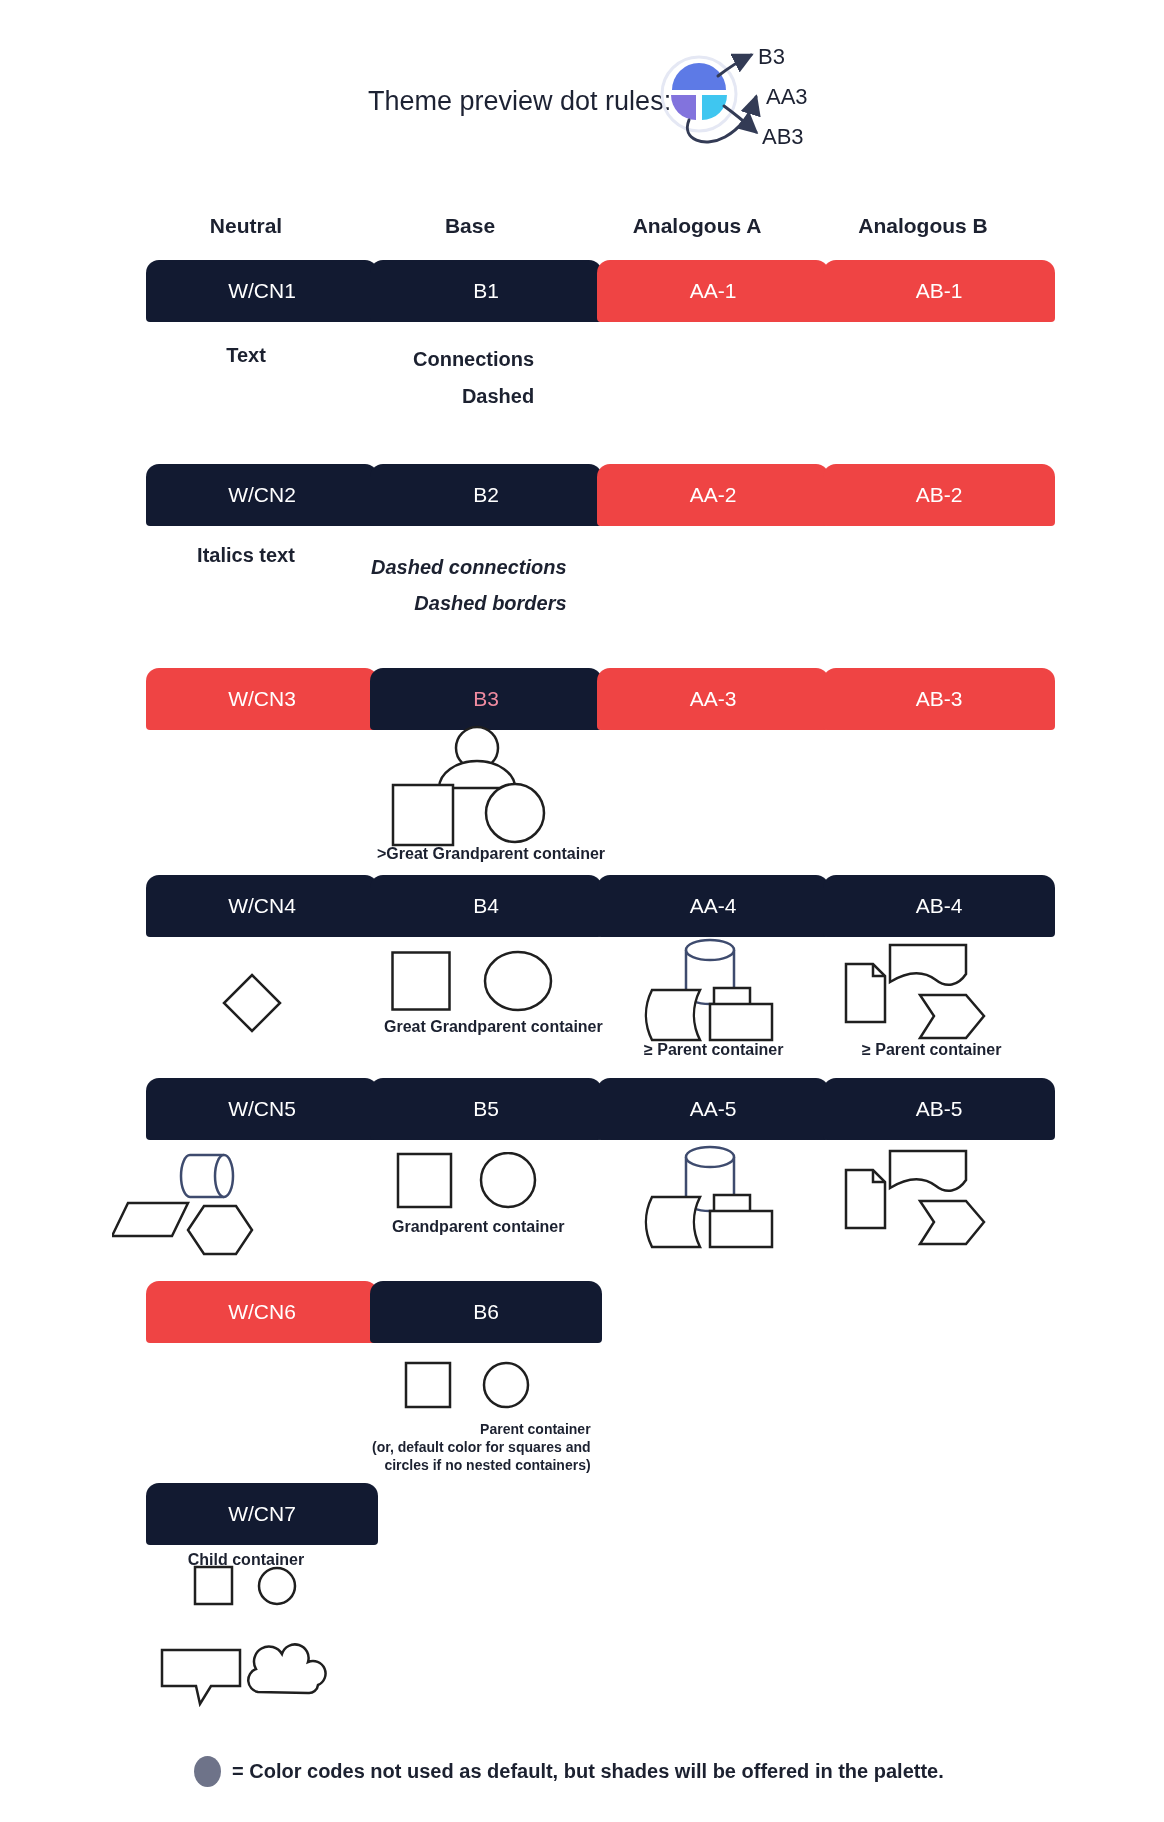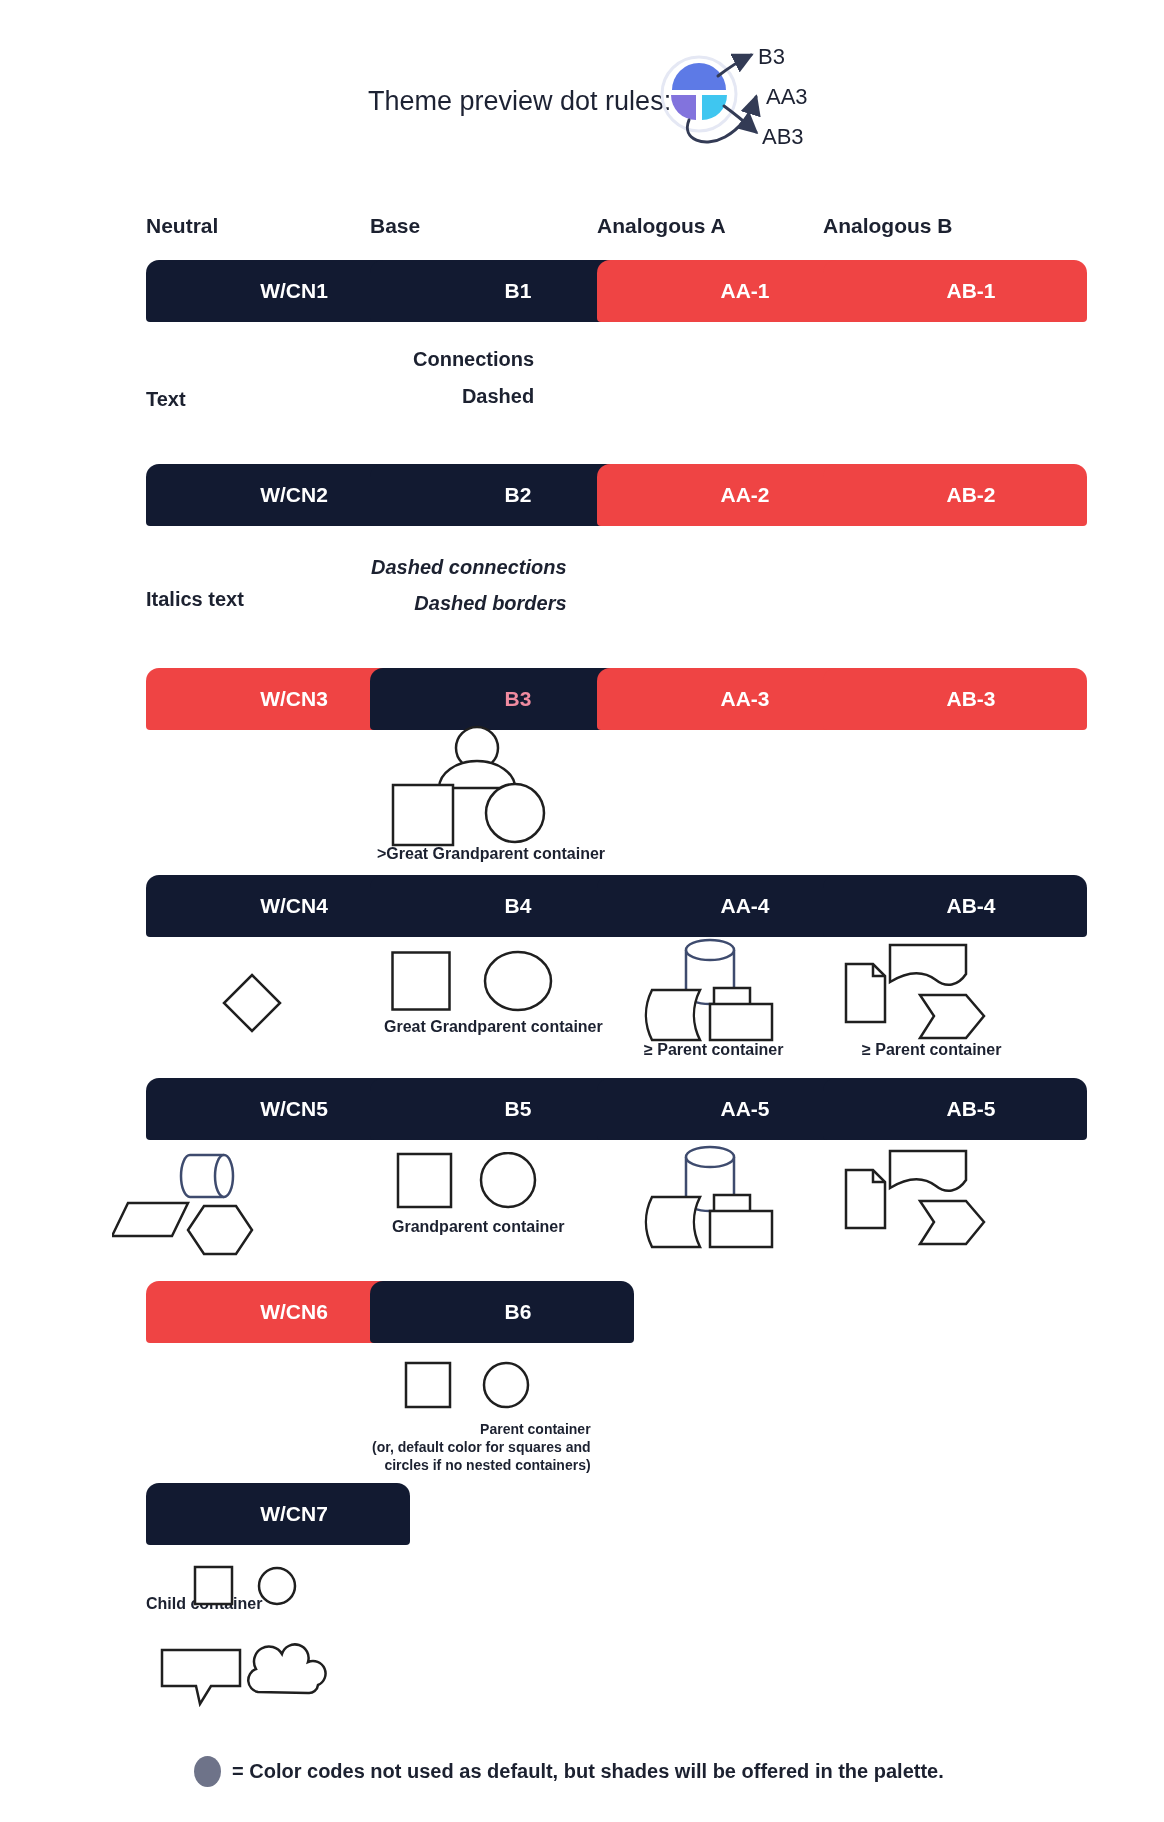--- a/index.html
+++ b/index.html
@@ -1,33 +1,33 @@
 <!DOCTYPE html>
 <html><head>
 <meta charset="utf-8">
 <style>
   html,body{margin:0;padding:0;background:#fff;}
   .canvas{position:relative;width:1164px;height:1822px;background:#fff;
           font-family:"Liberation Sans", sans-serif;color:#1c2130;overflow:hidden;}
   .abs{position:absolute;}
   .title{position:absolute;left:368px;top:86px;font-size:27px;font-weight:500;color:#1d2233;}
   .dot-label{position:absolute;font-size:22px;font-weight:500;color:#1d2233;}
-  .colhead{position:absolute;width:200px;top:214px;text-align:left;
+  .colhead{position:absolute;width:200px;top:214px;text-align:center;
            font-size:21px;font-weight:bold;color:#1c2130;}
   .pill{position:absolute;width:232px;height:62px;border-radius:13px 13px 4px 4px;
         display:flex;align-items:center;justify-content:center;
-        color:#fff;font-weight:bold;font-size:21px;padding-left:32px;}
+        color:#fff;font-weight:normal;font-size:21px;}
   .navy{background:#121a31;}
   .gray{background:#ef4444;}
   .pinktext{color:#f08ba0;}
   .cap{position:absolute;font-weight:bold;color:#1c2130;text-align:right;}
   .cap20{font-size:20px;}
   .cap16{font-size:16px;}
   .cap14{font-size:14px;line-height:18px;}
-  .center200{width:200px;text-align:left;margin-top:44px;}
+  .center200{width:200px;text-align:center;}
   .lh37{line-height:37px;}
   .lh36{line-height:36px;font-style:italic;}
   .cap .line{display:block;}
   .arrow{fill:none;stroke:#333b55;stroke-width:3;stroke-linecap:round;}
   .shape-dark{fill:#ffffff;stroke:#1f1f1f;stroke-width:2.5;}
   .shape-navy{fill:#ffffff;stroke:#3e4b6e;stroke-width:2.5;}
   .footer-dot{position:absolute;left:194px;top:1756px;width:27px;height:31px;
               border-radius:50%;background:#6e7389;}
   .footer-text{position:absolute;left:232px;top:1760px;font-size:20px;font-weight:bold;color:#1c2130;}
 </style>

